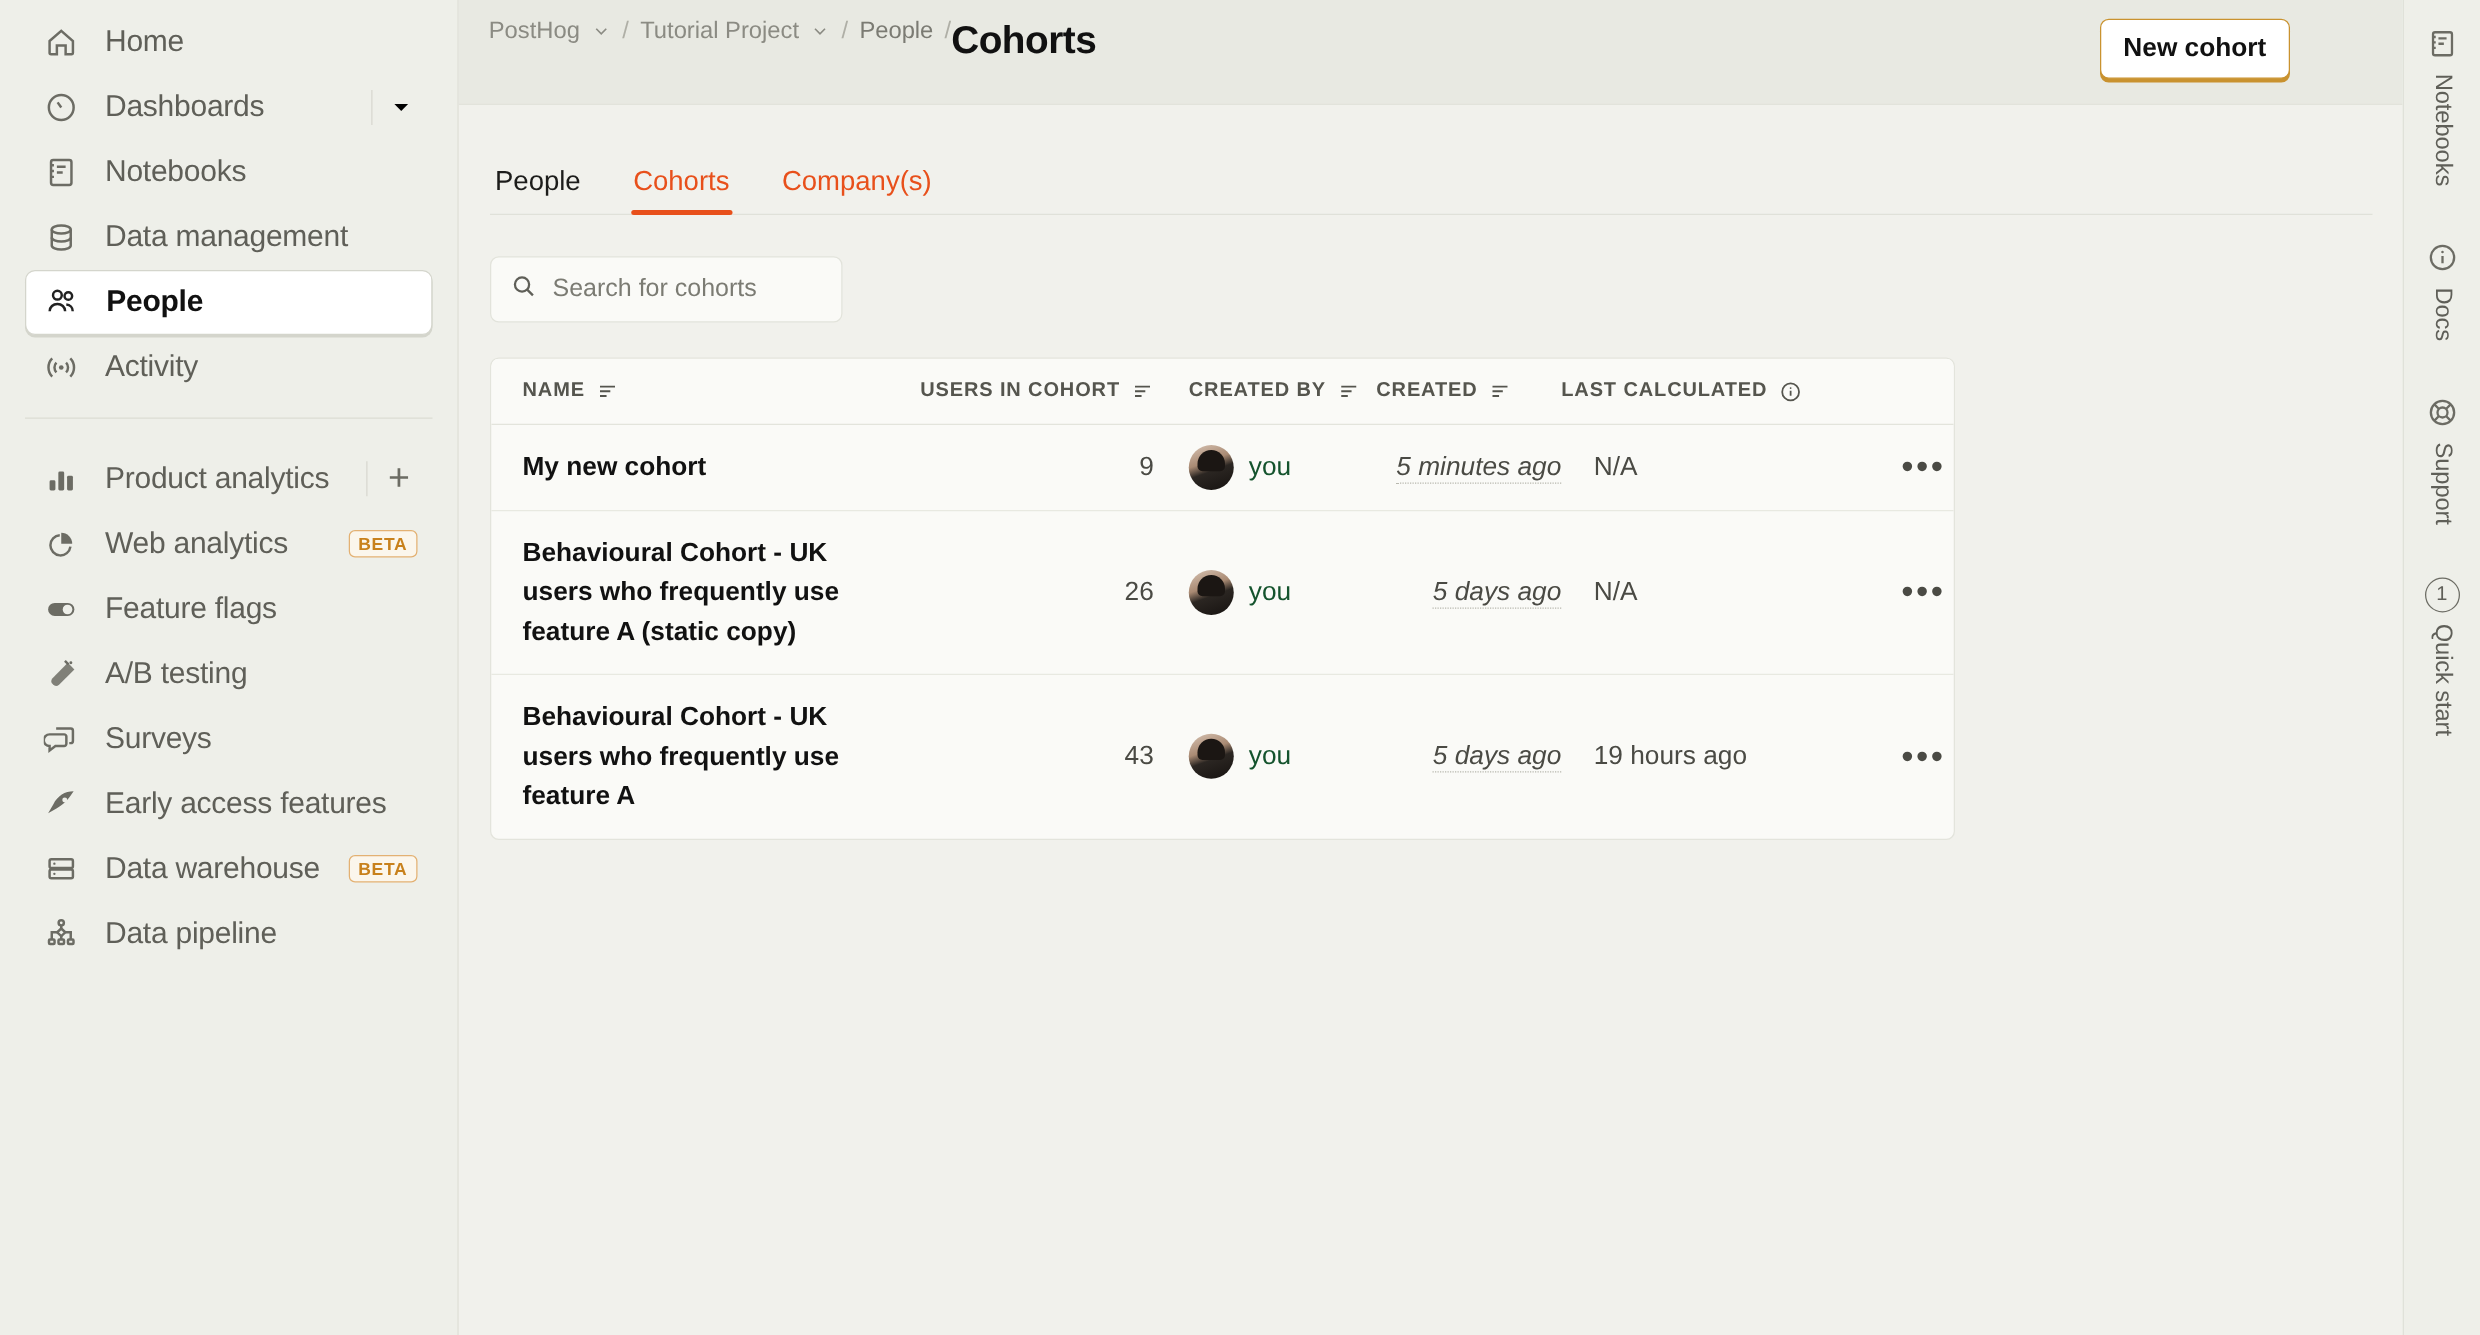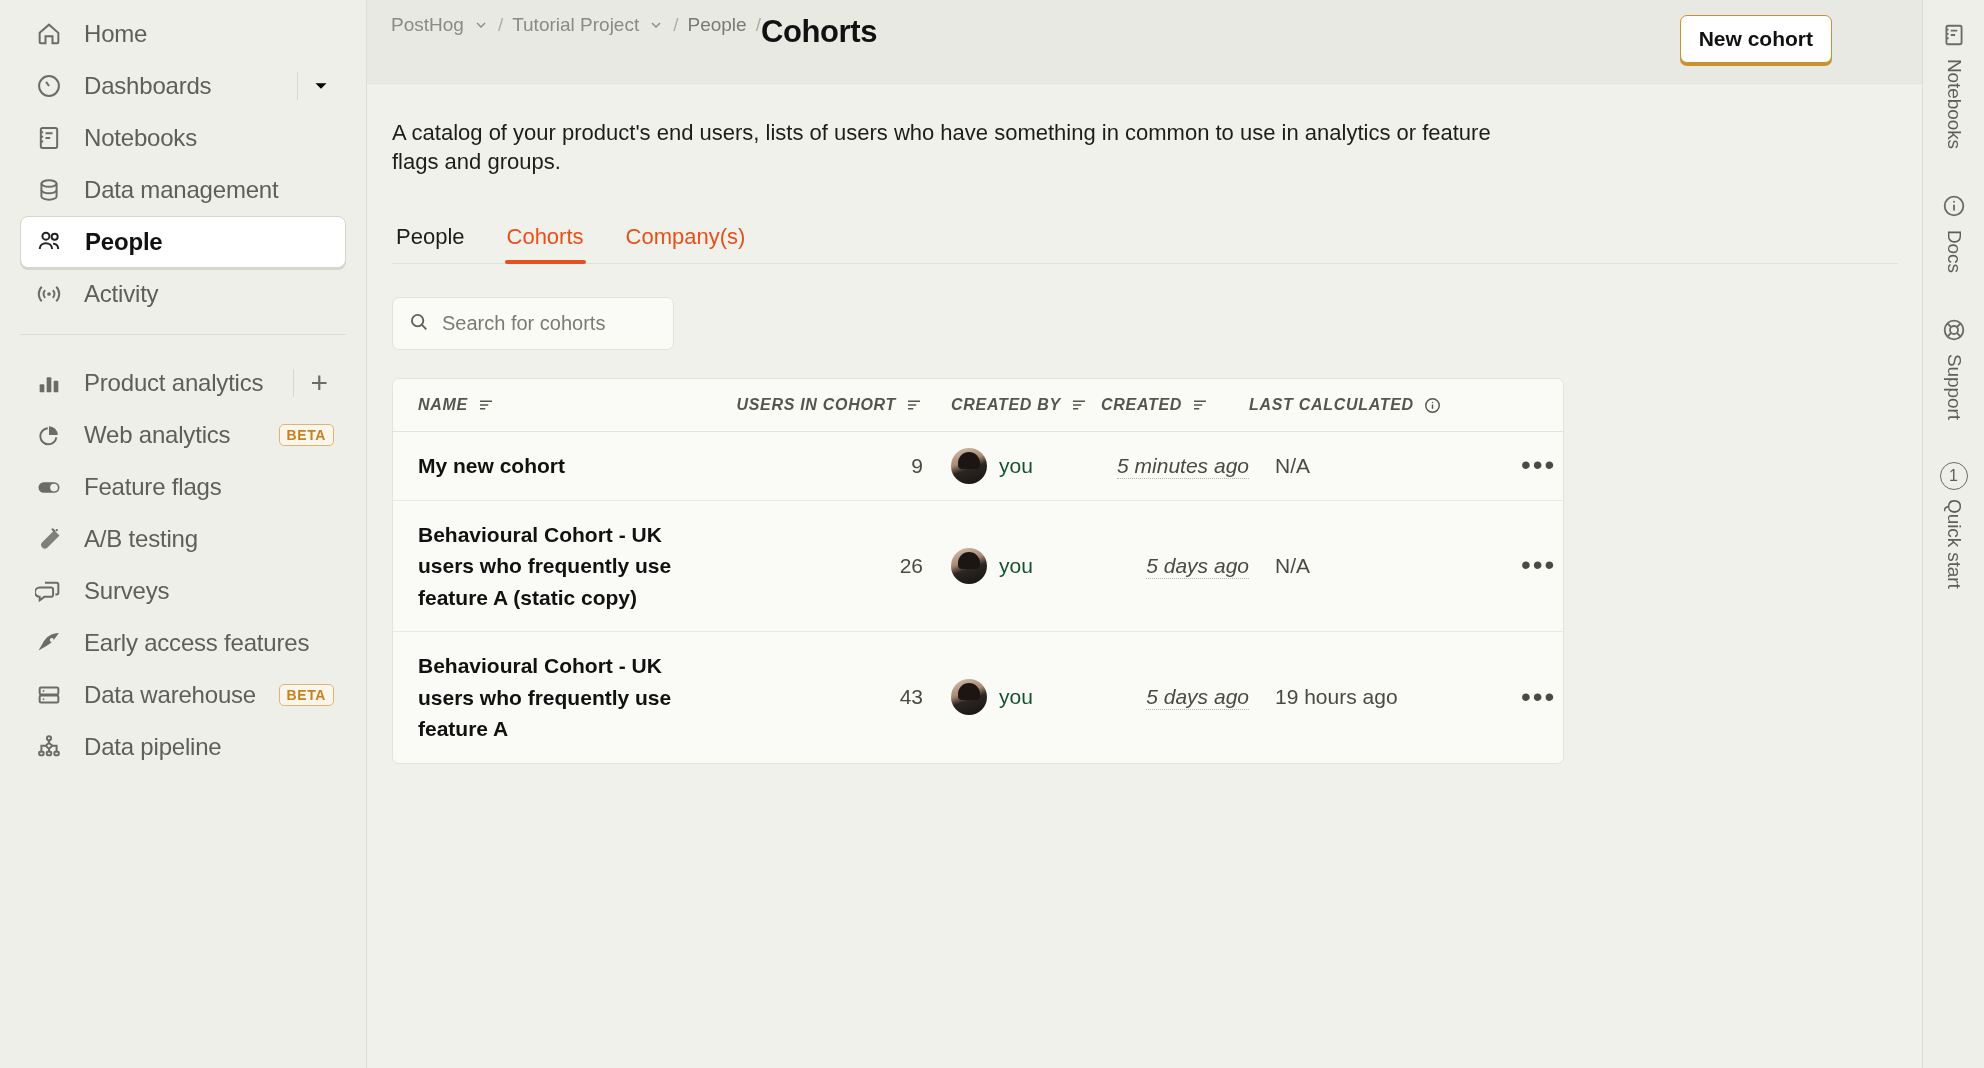--- a/index.html
+++ b/index.html
@@ -131,21 +131,20 @@
   }
   .thead {
     display: flex; align-items: center;
     height: 53px; border-bottom: 1px solid #E3E4DC;
     background: #FAFAF7;
   }
   .th {
     font-size: 16px; font-weight: bold; color: #55554E;
     letter-spacing: 0.7px; display: flex; align-items: center; gap: 9px;
     cursor: pointer;
-    font-style: italic;
   }
   .th.c-name   { width: 312px; padding-left: 25px; }
   .th.c-users  { width: 218px; justify-content: flex-end; padding-right: 0; }
   .th.c-by     { width: 178px; padding-left: 28px; }
   .th.c-created{ width: 148px; }
   .th.c-calc   { width: 260px; }
   .sorticon { display: inline-flex; }
   .row {
     display: flex; align-items: center;
     border-bottom: 1px solid #E8E9E1;
@@ -402,21 +401,20 @@
           <span class="crumb dark">People</span>
           <span class="crumb-sep">/</span>
         </div>
         <h1 class="page-title">Cohorts</h1>
       </div>
       <button class="new-btn">New cohort</button>
     </header>
 
     <div class="content">
 
-      <p class="desc">A catalog of your product's end users, lists of users who have something in common to use in analytics or feature flags and groups.</p>
 
       <div class="tabs">
         <div class="tab">People</div>
         <div class="tab active">Cohorts</div>
         <div class="tab link">Company(s)</div>
       </div>
 
       <div class="search-box">
         <span>
           <svg viewBox="0 0 24 24" width="22" height="22" fill="none" stroke="#5F5F58" stroke-width="2">

